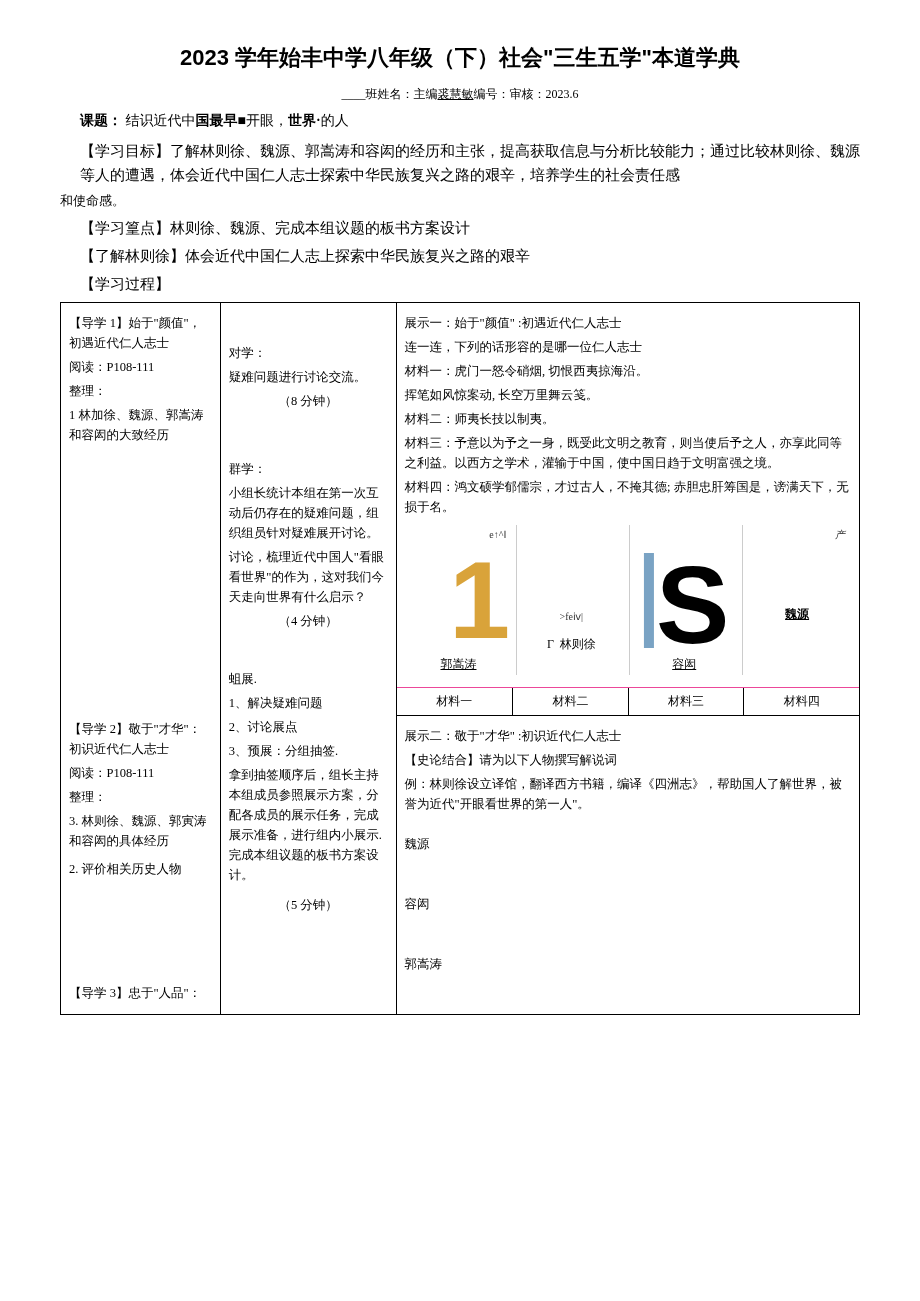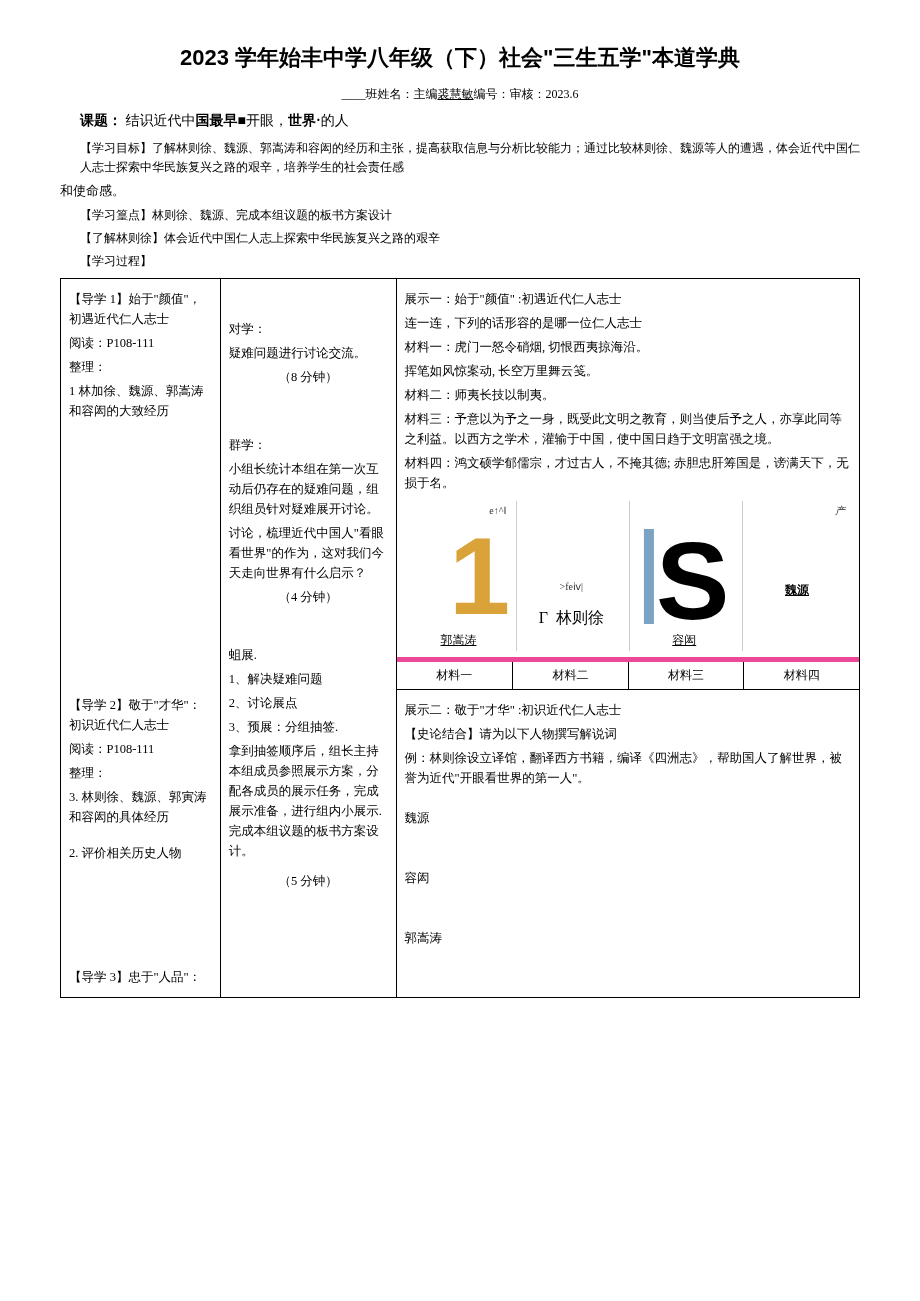--- a/index.html
+++ b/index.html
@@ -26,21 +26,21 @@
   .underline {
     text-decoration: underline;
   }
   .topic {
     font-size: 14px;
     margin-bottom: 6px;
   }
   .topic b { font-weight: bold; }
   .section {
     margin: 4px 0 4px 20px;
-    font-size: 12px;
+    font-size: 15px;
   }
   .indent { margin-left: 20px; }
   table.main {
     border-collapse: collapse;
     width: 100%;
     margin-top: 6px;
     table-layout: fixed;
   }
   table.main td, table.main th {
     border: 1px solid #000;
@@ -60,21 +60,21 @@
   .col3 { width: 58%; }
   .cell-block { margin-bottom: 10px; }
   .zhan-header {
     letter-spacing: 30px;
     text-align: center;
   }
   .img-row {
     display: flex;
     align-items: flex-end;
     gap: 4px;
-    margin: 8px 0 0 0;
+    margin: 8px 0 6px 0;
   }
   .img-cell {
     flex: 1;
     position: relative;
     height: 150px;
     border-left: 1px solid #ccc;
     display: flex;
     flex-direction: column;
     justify-content: flex-end;
     align-items: center;
@@ -84,21 +84,21 @@
   .placeholder-svg { width: 100%; height: 110px; }
   .name-label {
     text-decoration: underline;
     font-size: 12px;
     margin-top: 2px;
   }
   .tiny { font-size: 10px; color: #333; }
   .mat-row {
     display: grid;
     grid-template-columns: 1fr 1fr 1fr 1fr;
-    border-top: 5px solid #ec4899;
+    border-top: 1px solid #ec4899;
   }
   .mat-row > div {
     border-left: 1px solid #000;
     text-align: center;
     padding: 4px 0;
     font-size: 12px;
   }
   .mat-row > div:first-child { border-left: none; }
   .p { margin: 4px 0; }
   .b { font-weight: normal; }
@@ -146,21 +146,21 @@
         <div class="p indent">阅读：P108-111</div>
         <div class="p">整理：</div>
         <div class="p">1 林加徐、魏源、郭嵩涛和容闳的大致经历</div>
       </div>
       <div style="height:260px;"></div>
       <div class="cell-block">
         <div class="p">【导学 2】敬于"才华"：初识近代仁人志士</div>
         <div class="p indent">阅读：P108-111</div>
         <div class="p">整理：</div>
         <div class="p">3. 林则徐、魏源、郭寅涛和容闳的具体经历</div>
-        <div class="p" style="margin-top:16px;">2. 评价相关历史人物</div>
+        <div class="p" style="margin-top:8px;">2. 评价相关历史人物</div>
       </div>
       <div style="height:90px;"></div>
       <div class="p">【导学 3】忠于"人品"：</div>
     </td>
 
     <td>
       <div style="height:30px;"></div>
       <div class="p">对学：</div>
       <div class="p">疑难问题进行讨论交流。</div>
       <div class="p" style="text-align:center;">（8 分钟）</div>
@@ -195,21 +195,21 @@
             <div class="tiny" style="position:absolute;top:2px;right:6px;">e↑^Ⅰ</div>
             <svg class="placeholder-svg" viewBox="0 0 60 110">
                   <text x="20" y="95" font-size="110" font-weight="bold" fill="#d9a33a" font-family="Arial">1</text>
                 </svg>
             <div class="name-label">郭嵩涛</div>
           </div>
           <div class="img-cell">
             <div style="height:60px;"></div>
             <div class="tiny">&gt;feⅳ|</div>
             <div style="height:10px;"></div>
-            <div style="font-size:16px;"><span>Γ</span>&nbsp;&nbsp;<span>林则徐</span></div>
+            <div style="font-size:12px;"><span>Γ</span>&nbsp;&nbsp;<span>林则徐</span></div>
             <div style="height:20px;"></div>
           </div>
           <div class="img-cell">
             <svg class="placeholder-svg" viewBox="0 0 80 110">
                   <rect x="0" y="10" width="10" height="95" fill="#7aa3c4"></rect>
                   <text x="12" y="100" font-size="110" font-weight="bold" fill="#000" font-family="Arial">S</text>
                 </svg>
             <div class="name-label">容闳</div>
           </div>
           <div class="img-cell">

